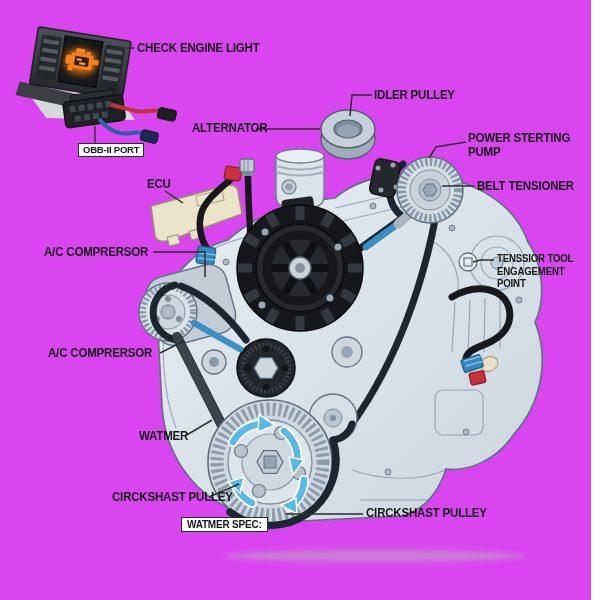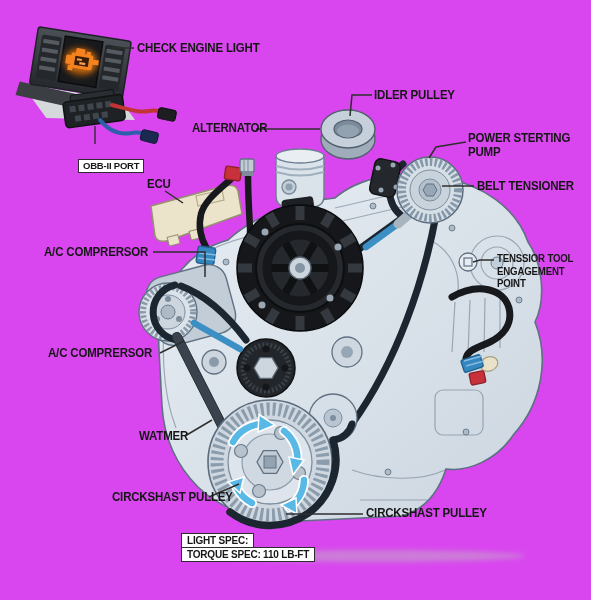--- a/index.html
+++ b/index.html
@@ -2,21 +2,21 @@
 <html><head>
 <meta charset="utf-8">
 <style>
   html,body{margin:0;padding:0;background:#fff;}
   #stage{position:relative;width:591px;height:600px;background:#d946ef;overflow:hidden;
          font-family:"Liberation Sans",sans-serif;}
   #art{position:absolute;left:0;top:0;}
   .lbl{position:absolute;font:700 12.5px/14px "Liberation Sans",sans-serif;color:#161616;
        letter-spacing:-0.2px;transform:scaleX(.92);transform-origin:left top;white-space:nowrap;}
   .lbl.small{font-size:10.5px;line-height:12.5px;}
-  .tagbox{position:absolute;margin-top:16px;}
+  .tagbox{position:absolute;}
   .tagrow{display:table;border:1.5px solid #2c2c2c;background:#fff;padding:0 4px;
           font:700 9.5px/11.5px "Liberation Sans",sans-serif;color:#161616;
           letter-spacing:-0.2px;white-space:nowrap;}
   .tagrow + .tagrow{margin-top:-1.5px;}
   .torq .tagrow{font-size:10px;line-height:13px;padding:0 5px;}
 </style>
 </head>
 <body>
 
 <div id="stage">
@@ -374,17 +374,16 @@
   </div>
   <div class="lbl" style="left:139px;top:429px">WATMER</div>
   <div class="lbl" style="left:112px;top:490px">CIRCKSHAST PULLEY</div>
   <div class="lbl" style="left:366px;top:506px">CIRCKSHAST PULLEY</div>
 
   <div class="tagbox" style="left:78px;top:143px">
     <div class="tagrow">OBB-II PORT</div>
   </div>
 
   <div class="tagbox torq" style="left:181px;top:517px">
-    <div class="tagrow">LIGHT SPEC:</div>
-    <div class="tagrow">TORQUE SPEC: 110 LB-FT</div>
+    <div class="tagrow">WATMER SPEC:</div>
   </div>
 
 </div>
 
 </body></html>

